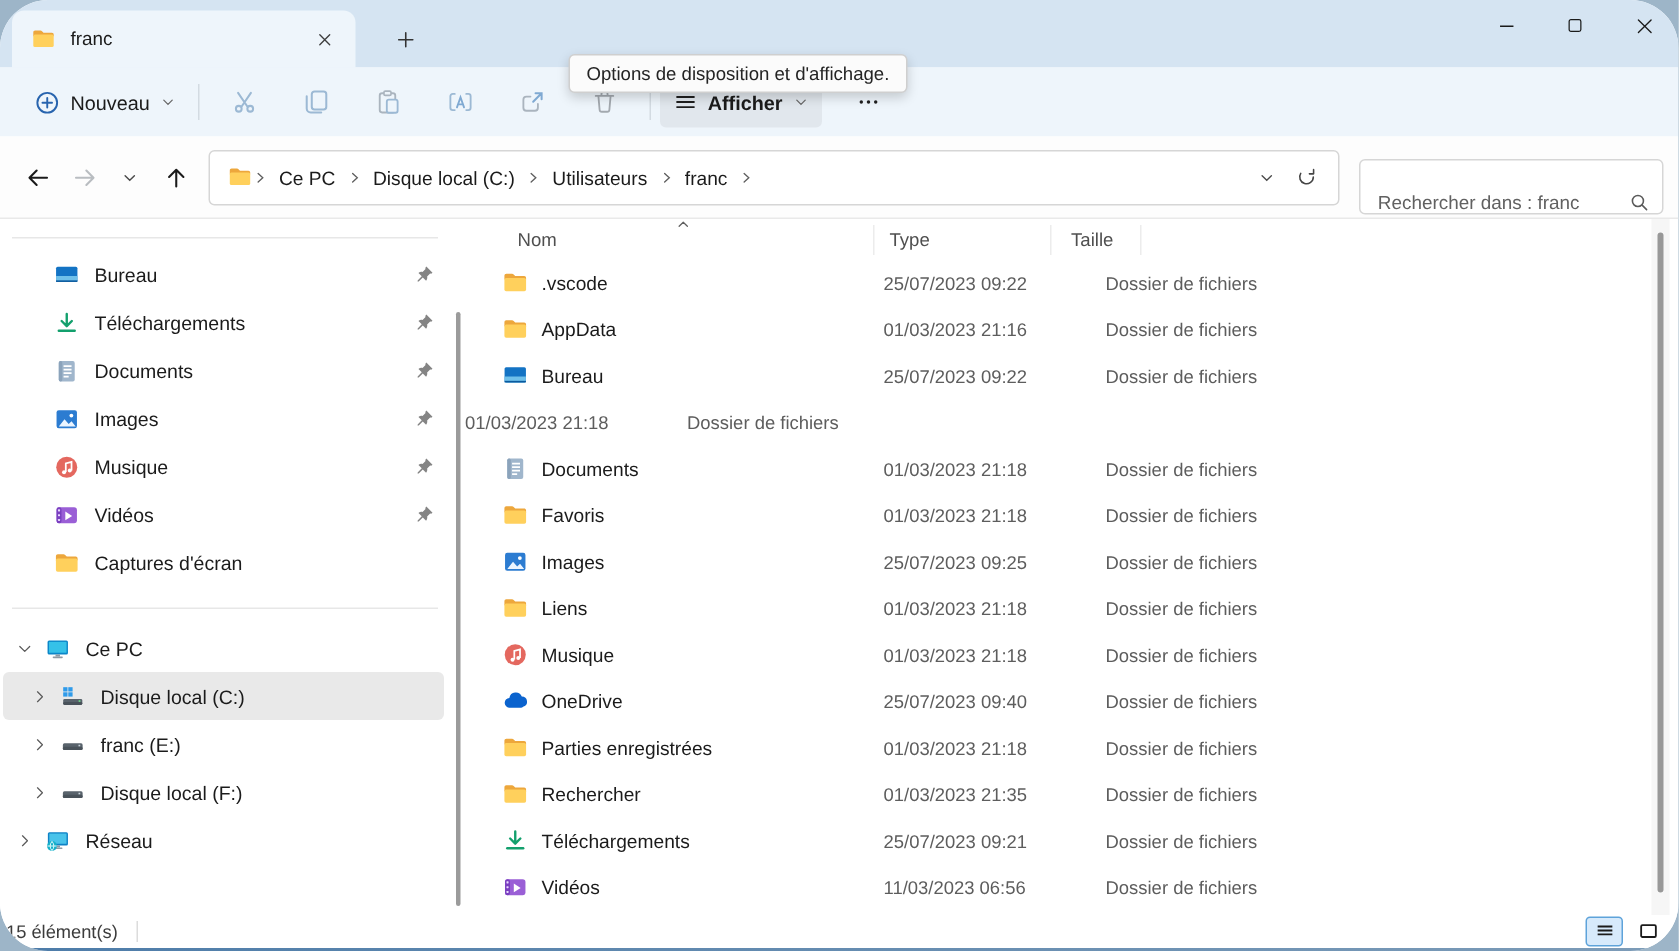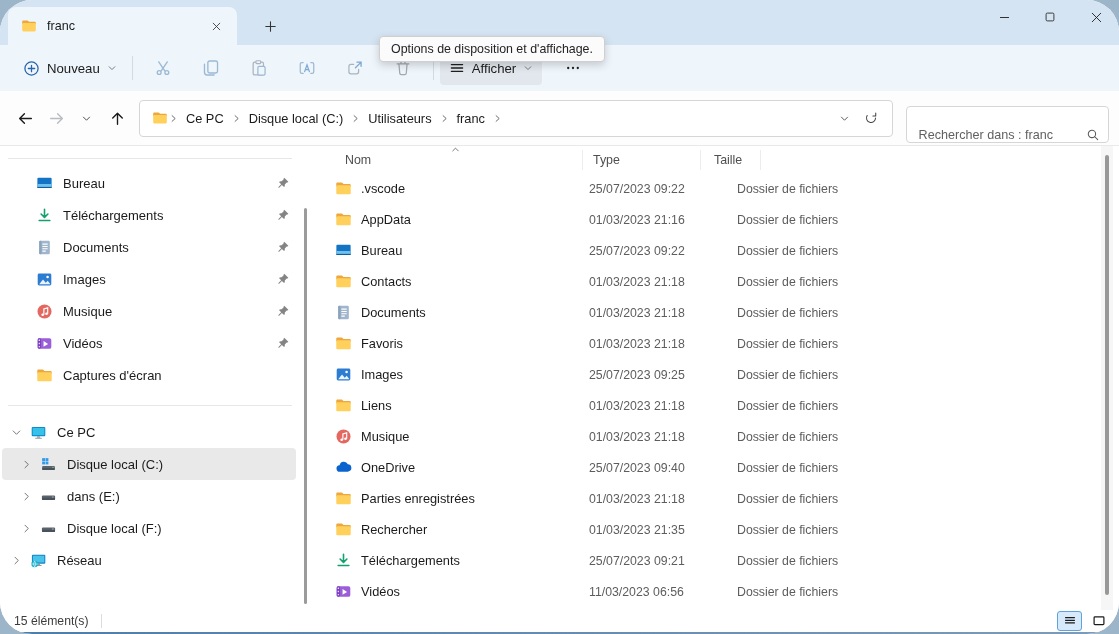--- a/index.html
+++ b/index.html
@@ -21,21 +21,21 @@
              justify-content:center; cursor:pointer; }
 
   
   .toolbar { position:absolute; top:45px; left:0; right:0; height:46px; background:#eef5fb;
              display:flex; align-items:center; padding-left:14px; }
   .tb-btn { border:none; background:transparent; display:flex; align-items:center; gap:7px; height:34px;
             padding:0 9px; border-radius:4px; cursor:pointer; font-size:13.2px; color:#1b1b1b; }
   .tb-icon-btn { width:42px; height:34px; border:none; background:transparent; border-radius:4px;
                  display:flex; align-items:center; justify-content:center; cursor:pointer; margin:0 3px; }
   .tb-sep { width:1px; height:24px; background:#d3dbe2; margin:0 6px; }
-  .tb-btn.pressed { background:#e1e7ed; }
+  .tb-btn.pressed { background:#e1e7ed;font-weight:bold; }
   .tb-more { margin-left:10px; }
 
   
   .tooltip { position:absolute; left:379px; top:36px; z-index:60; background:#fbfbfb; border:1px solid #cfcfcf;
              border-radius:4px; box-shadow:0 3px 8px rgba(0,0,0,.18); padding:5px 11px; font-size:12.4px; color:#242424; }
 
   
   .addressrow { position:absolute; top:91px; left:0; right:0; height:55px; background:#fdfdfd;
                 border-bottom:1px solid #e9e9e9; display:flex; align-items:center; padding:0 10px; }
   .nav-btn { width:31px; height:31px; border:none; background:transparent; border-radius:4px;
@@ -84,21 +84,21 @@
   .c-name .f-label { margin-left:9px; white-space:nowrap; }
   .c-mod  { flex:0 0 148px; font-size:12.3px; color:#5d5d5d; }
   .c-type { flex:0 0 121px; font-size:12.3px; color:#5d5d5d; }
   .c-size { flex:0 0 60px;  font-size:12.3px; color:#5d5d5d; }
   .list-scrollbar { position:absolute; right:6px; top:0; bottom:0; width:12px; background:#f6f6f6; }
   .list-thumb { position:absolute; left:4px; width:4px; top:9px; height:440px; background:#989898; border-radius:2px; cursor:pointer; }
 
   
   .statusbar { position:absolute; left:0; right:0; bottom:2px; height:22px; background:#ffffff;
                display:flex; align-items:center; }
-  .status-count { margin-left:14px; font-size:12.2px; color:#3c3c3c;text-align:right; }
+  .status-count { margin-left:4px; font-size:12.2px; color:#3c3c3c;text-align:right; }
   .status-sep { width:1px; height:14px; background:#dcdcdc; margin-left:12px; }
   .status-spacer { flex:1; }
   .view-btn { width:25px; height:20px; border:1px solid transparent; background:transparent; border-radius:3px;
               display:flex; align-items:center; justify-content:center; cursor:pointer; margin-right:4px; }
   .view-btn.active { background:#d7eafb; border-color:#5ea3da; }
   .view-btn:last-child { margin-right:8px; }
   .bottomstrip { position:absolute; left:0; right:0; bottom:0; height:2px;
                  background:linear-gradient(90deg,#4d7ca9,#7d9cb8); }
 
   svg.ic { display:block; }
@@ -440,21 +440,21 @@
               <svg class="ic" width="11" height="11" viewBox="0 0 16 16">
                 <path d="M5.8 3.2L10.6 8l-4.8 4.8" fill="none" stroke="#5a5a5a" stroke-width="1.2" stroke-linecap="round" stroke-linejoin="round"></path>
               </svg>
             </span>
             <span style="flex:0 0 6px"></span>
             <svg class="ic" width="17" height="17" viewBox="0 0 16 16">
               <rect x="1.8" y="7.1" width="12.4" height="4.2" rx="1" fill="#59636c"></rect>
               <rect x="1.8" y="9.2" width="12.4" height="2.1" rx="1" fill="#49525a"></rect>
               <rect x="11.6" y="8" width="1.1" height="1" fill="#c8d2da"></rect>
             </svg>
-            <span class="s-label">dans (E:)</span>
+            <span class="s-label">franc (E:)</span>
           </div>
           <div class="side-item">
             <span style="flex:0 0 16px"></span>
             <span class="chev">
               <svg class="ic" width="11" height="11" viewBox="0 0 16 16">
                 <path d="M5.8 3.2L10.6 8l-4.8 4.8" fill="none" stroke="#5a5a5a" stroke-width="1.2" stroke-linecap="round" stroke-linejoin="round"></path>
               </svg>
             </span>
             <span style="flex:0 0 6px"></span>
             <svg class="ic" width="17" height="17" viewBox="0 0 16 16">
@@ -529,27 +529,20 @@
                 <path d="M1.3 8.4h13.4v2.8a1 1 0 01-1 1H2.3a1 1 0 01-1-1z" fill="#6fc0ea"></path>
                 <rect x="1.3" y="11.2" width="13.4" height="1" fill="#0b5a9e"></rect>
               </svg>
               <span class="f-label">Bureau</span>
             </div>
             <div class="c-mod">25/07/2023 09:22</div>
             <div class="c-type">Dossier de fichiers</div>
             <div class="c-size"></div>
           </div>
           <div class="frow">
-            <div class="c-name">
-              <svg class="ic" width="17" height="17" viewBox="0 0 16 16">
-                <path d="M1.2 3.6c0-.7.5-1.2 1.2-1.2H6c.4 0 .7.1 1 .4l1 1h5.6c.7 0 1.2.5 1.2 1.2v1H1.2z" fill="#eda73c"></path>
-                <rect x="1.2" y="5" width="13.6" height="8.4" rx="1.1" fill="#ffd05c"></rect>
-              </svg>
-              <span class="f-label">Contacts</span>
-            </div>
             <div class="c-mod">01/03/2023 21:18</div>
             <div class="c-type">Dossier de fichiers</div>
             <div class="c-size"></div>
           </div>
           <div class="frow">
             <div class="c-name">
               <svg class="ic" width="17" height="17" viewBox="0 0 16 16">
                 <rect x="3" y="1.6" width="10" height="12.8" rx="1.2" fill="#a0b6cc"></rect>
                 <rect x="3" y="1.6" width="2.2" height="12.8" rx="1" fill="#8ba3bb"></rect>
                 <path d="M6 4.8h5M6 7h5M6 9.2h5M6 11.4h3.2" stroke="#fff" stroke-width="1"></path>

